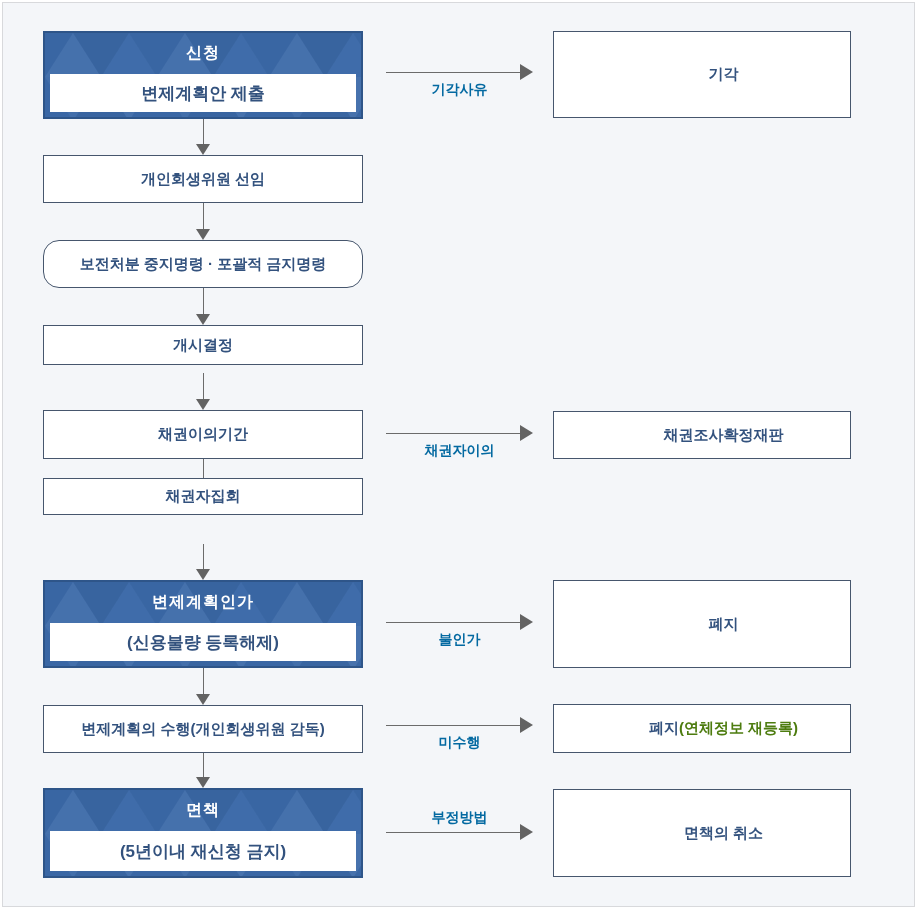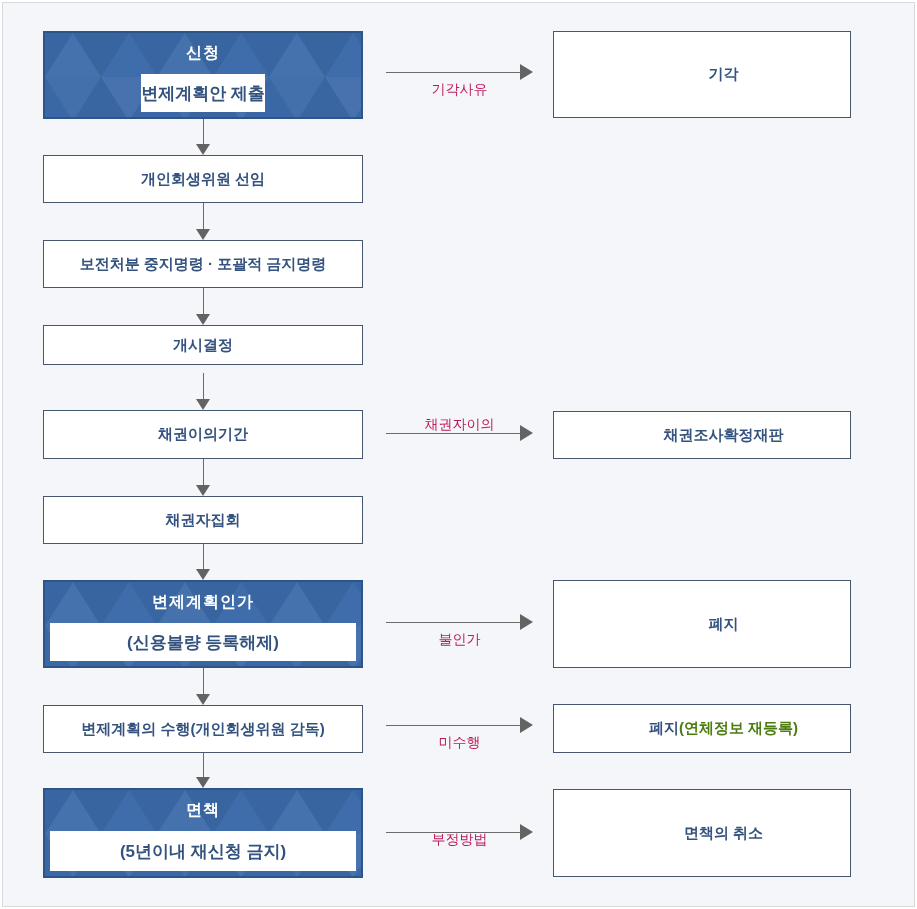--- a/index.html
+++ b/index.html
@@ -50,21 +50,21 @@
     display:flex;align-items:center;
   }
   .hline{flex:1;height:1px;background:#6b6b6b;}
   .hhead{
     width:0;height:0;
     border-top:8px solid transparent;border-bottom:8px solid transparent;
     border-left:13px solid #636363;
   }
   .hlabel{
     position:absolute;left:383px;width:147px;text-align:center;
-    color:#be185d;font-size:14px;font-weight:400;
+    color:#0369a1;font-size:14px;font-weight:700;
   }
   .suffix-blue{color:#4d7c0f;}
   .hidden-defs{position:absolute;width:0;height:0;}
 </style>
 </head>
 <body>
 
 <svg class="hidden-defs" xmlns="http://www.w3.org/2000/svg" aria-hidden="true">
   <defs>
     <pattern id="hexpat" width="112" height="88" patternUnits="userSpaceOnUse">
@@ -78,62 +78,62 @@
       <polygon points="28,88 56,44 84,88" fill="#000000" opacity="0.04"></polygon>
       <polygon points="56,44 112,44 84,88" fill="#ffffff" opacity="0.06"></polygon>
       <polygon points="84,88 112,44 140,88" fill="#000000" opacity="0.02"></polygon>
       <polygon points="-28,88 0,44 28,88" fill="#000000" opacity="0.02"></polygon>
     </pattern>
   </defs>
 </svg>
 
 <div class="frame">
 
-  <div class="box blue" style="top:28px;height:88px;align-items:center;">
+  <div class="box blue" style="top:28px;height:88px;">
     <svg class="tri">
         <rect width="100%" height="100%" fill="url(#hexpat)"></rect>
       </svg>
     <div class="blue-title">신청</div>
     <div class="blue-sub">변제계획안 제출</div>
   </div>
 
   <div class="varrow" style="top:116px;height:36px;">
     <div class="vline"></div>
     <div class="vhead"></div>
   </div>
 
   <div class="box plain" style="top:152px;height:48px;">개인회생위원 선임</div>
 
   <div class="varrow" style="top:200px;height:37px;">
     <div class="vline"></div>
     <div class="vhead"></div>
   </div>
 
-  <div class="box plain" style="top:237px;height:48px;">보전처분 중지명령 · 포괄적 금지명령</div>
+  <div class="box plain" style="top:237px;height:48px;border-radius:16px;">보전처분 중지명령 · 포괄적 금지명령</div>
 
   <div class="varrow" style="top:285px;height:37px;">
     <div class="vline"></div>
     <div class="vhead"></div>
   </div>
 
   <div class="box plain" style="top:322px;height:40px;">개시결정</div>
 
   <div class="varrow" style="top:370px;height:37px;">
     <div class="vline"></div>
     <div class="vhead"></div>
   </div>
 
   <div class="box plain" style="top:407px;height:49px;">채권이의기간</div>
 
   <div class="varrow" style="top:456px;height:37px;">
     <div class="vline"></div>
     <div class="vhead"></div>
   </div>
 
-  <div class="box plain" style="top:493px;height:48px;">채권자집회</div>
+  <div class="box plain" style="top:475px;height:37px;">채권자집회</div>
 
   <div class="varrow" style="top:541px;height:36px;">
     <div class="vline"></div>
     <div class="vhead"></div>
   </div>
 
   <div class="box blue" style="top:577px;height:88px;">
     <svg class="tri">
         <rect width="100%" height="100%" fill="url(#hexpat)"></rect>
       </svg>
@@ -165,21 +165,21 @@
     <div class="hline"></div>
     <div class="hhead"></div>
   </div>
   <div class="hlabel" style="top:78px;">기각사유</div>
   <div class="rbox plain" style="top:28px;height:87px;">기각</div>
 
   <div class="harrow" style="top:422px;">
     <div class="hline"></div>
     <div class="hhead"></div>
   </div>
-  <div class="hlabel" style="top:413px;">채권자이의</div>
+  <div class="hlabel" style="top:439px;">채권자이의</div>
   <div class="rbox plain" style="top:408px;height:48px;">채권조사확정재판</div>
 
   <div class="harrow" style="top:611px;">
     <div class="hline"></div>
     <div class="hhead"></div>
   </div>
   <div class="hlabel" style="top:628px;">불인가</div>
   <div class="rbox plain" style="top:577px;height:88px;">폐지</div>
 
   <div class="harrow" style="top:714px;">
@@ -189,16 +189,16 @@
   <div class="hlabel" style="top:731px;">미수행</div>
   <div class="rbox plain" style="top:701px;height:49px;">
     <span>폐지</span>
       <span class="suffix-blue">(연체정보 재등록)</span>
   </div>
 
   <div class="harrow" style="top:821px;">
     <div class="hline"></div>
     <div class="hhead"></div>
   </div>
-  <div class="hlabel" style="top:828px;">부정방법</div>
+  <div class="hlabel" style="top:806px;">부정방법</div>
   <div class="rbox plain" style="top:786px;height:88px;">면책의 취소</div>
 
 </div>
 
 </body></html>

